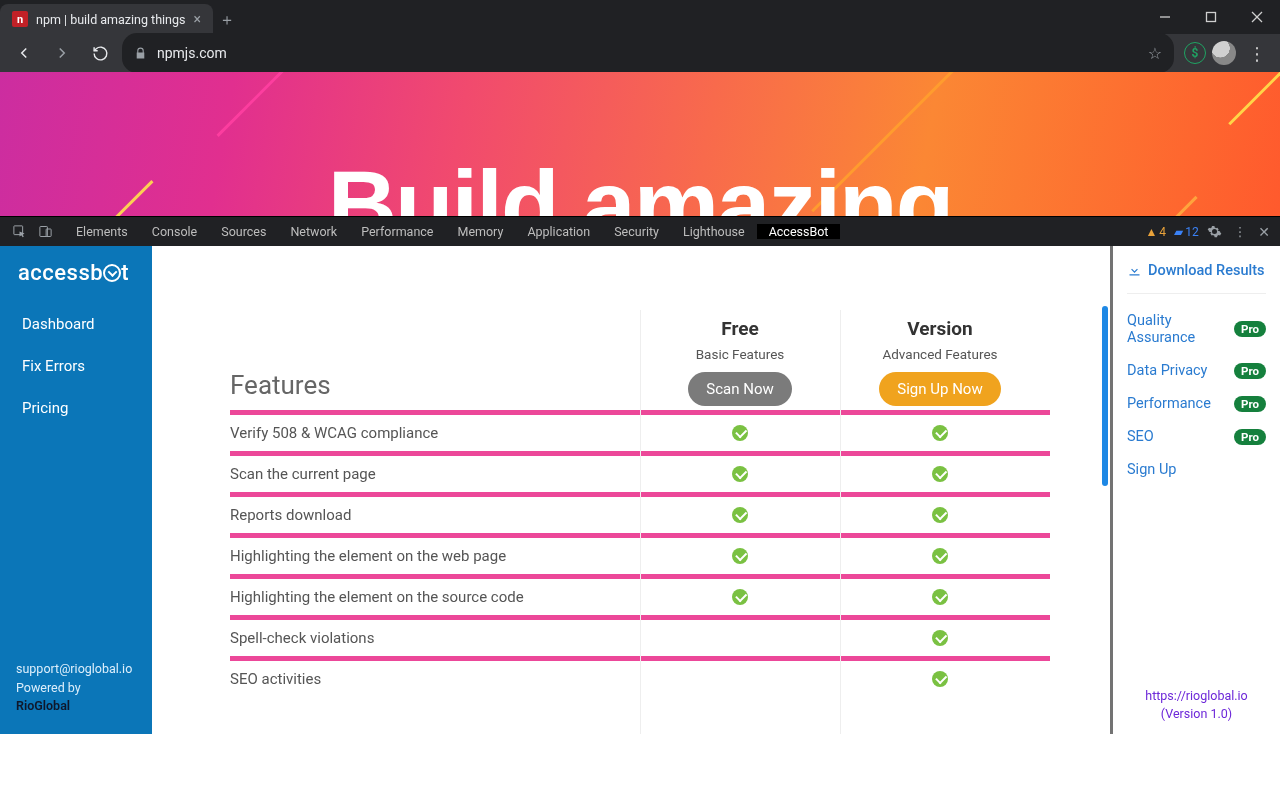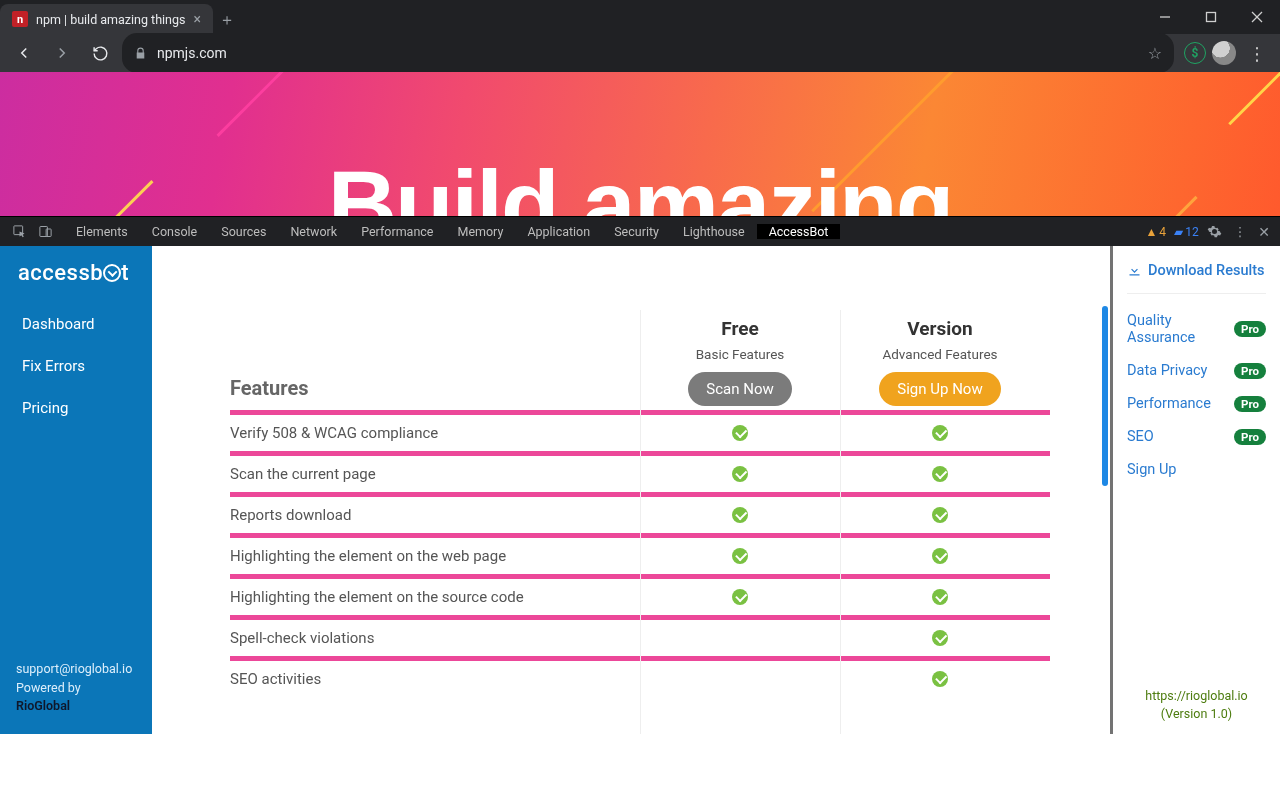--- a/index.html
+++ b/index.html
@@ -58,21 +58,21 @@
   .brand { padding:0 18px 18px; font-size:22px; letter-spacing:.5px; font-weight:500;}
   .brand .o { display:inline-flex; width:18px; height:18px; border:2px solid #fff; border-radius:50%; align-items:center; justify-content:center; vertical-align:-2px; position:relative;}
   .brand .o::after { content:""; position:absolute; width:5px; height:5px; border-right:2px solid #fff; border-bottom:2px solid #fff; transform:rotate(45deg) translate(-1px,-1px);}
   .side-item { padding:12px 22px; font-size:15px; cursor:pointer; }
   .side-footer { margin-top:auto; padding:0 16px 10px; font-size:12.5px; line-height:1.5; color:#dceefb;}
   .side-footer a { color:#0f172a; font-weight:600;}
 
   .main { flex:1; background:#fff; position:relative; overflow:hidden; display:flex; }
   .content { flex:1; padding:0 60px 0 78px; overflow:hidden; position:relative; }
   .plan-head-row { display:flex; align-items:flex-end; height:160px; }
-  .feat-title { flex:0 0 410px; font-size:20px; color:#666; font-weight:700; padding-bottom:6px;}
+  .feat-title { flex:0 0 410px; font-size:26px; color:#666; font-weight:400; padding-bottom:6px;}
   .plan-col { flex:0 0 200px; text-align:center; }
   .plan-name { font-size:19px; font-weight:700; color:#333; }
   .plan-sub { font-size:13.5px; color:#555; margin-top:6px; }
   .plan-btn { display:inline-block; margin-top:10px; padding:8px 18px; border-radius:20px; color:#fff; font-size:15px; cursor:pointer; border:none;}
   .btn-gray { background:#7b7b7b; }
   .btn-orange { background:#f0a31e; }
 
   .feat-rows { margin-top:4px; }
   .feat-row { display:flex; align-items:center; height:41px; border-top:5px solid #ec4899; font-size:15px; color:#555;}
   .feat-label { flex:0 0 410px; }
@@ -84,21 +84,21 @@
   .col-divider.d1 { left:calc(78px + 410px); }
   .col-divider.d2 { left:calc(78px + 410px + 200px); }
 
   .vscrl { width:6px; background:transparent; position:absolute; right:2px; top:60px; bottom:40px; }
   .vscrl .thumb { position:absolute; left:0; right:0; top:0; height:180px; background:#1e88e5; border-radius:3px; }
 
   .rightpane { width:170px; border-left:3px solid #737373; padding:16px 14px 10px; font-size:14.5px; color:#2a7bd0; position:relative; display:flex; flex-direction:column; }
   .dl-link { color:#2a7bd0; font-weight:500; display:flex; align-items:center; gap:6px; cursor:pointer; padding-bottom:14px; border-bottom:1px solid #eee; margin-bottom:18px;}
   .rp-item { display:flex; align-items:center; gap:6px; margin-bottom:16px; cursor:pointer;justify-content:space-between;}
   .pro { background:#15803d; color:#fff; font-size:11.5px; font-weight:700; padding:1px 7px; border-radius:9px; }
-  .rp-footer { margin-top:auto; text-align:center; font-size:12.5px; color:#4d7c0f; line-height:1.5;}
+  .rp-footer { margin-top:auto; text-align:center; font-size:12.5px; color:#6d28d9; line-height:1.5;}
 
   
   .footgap { height:30px; background:#fff; }
 
   svg { display:block; }
 </style>
 </head>
 <body>
 
 <div class="titlebar">

